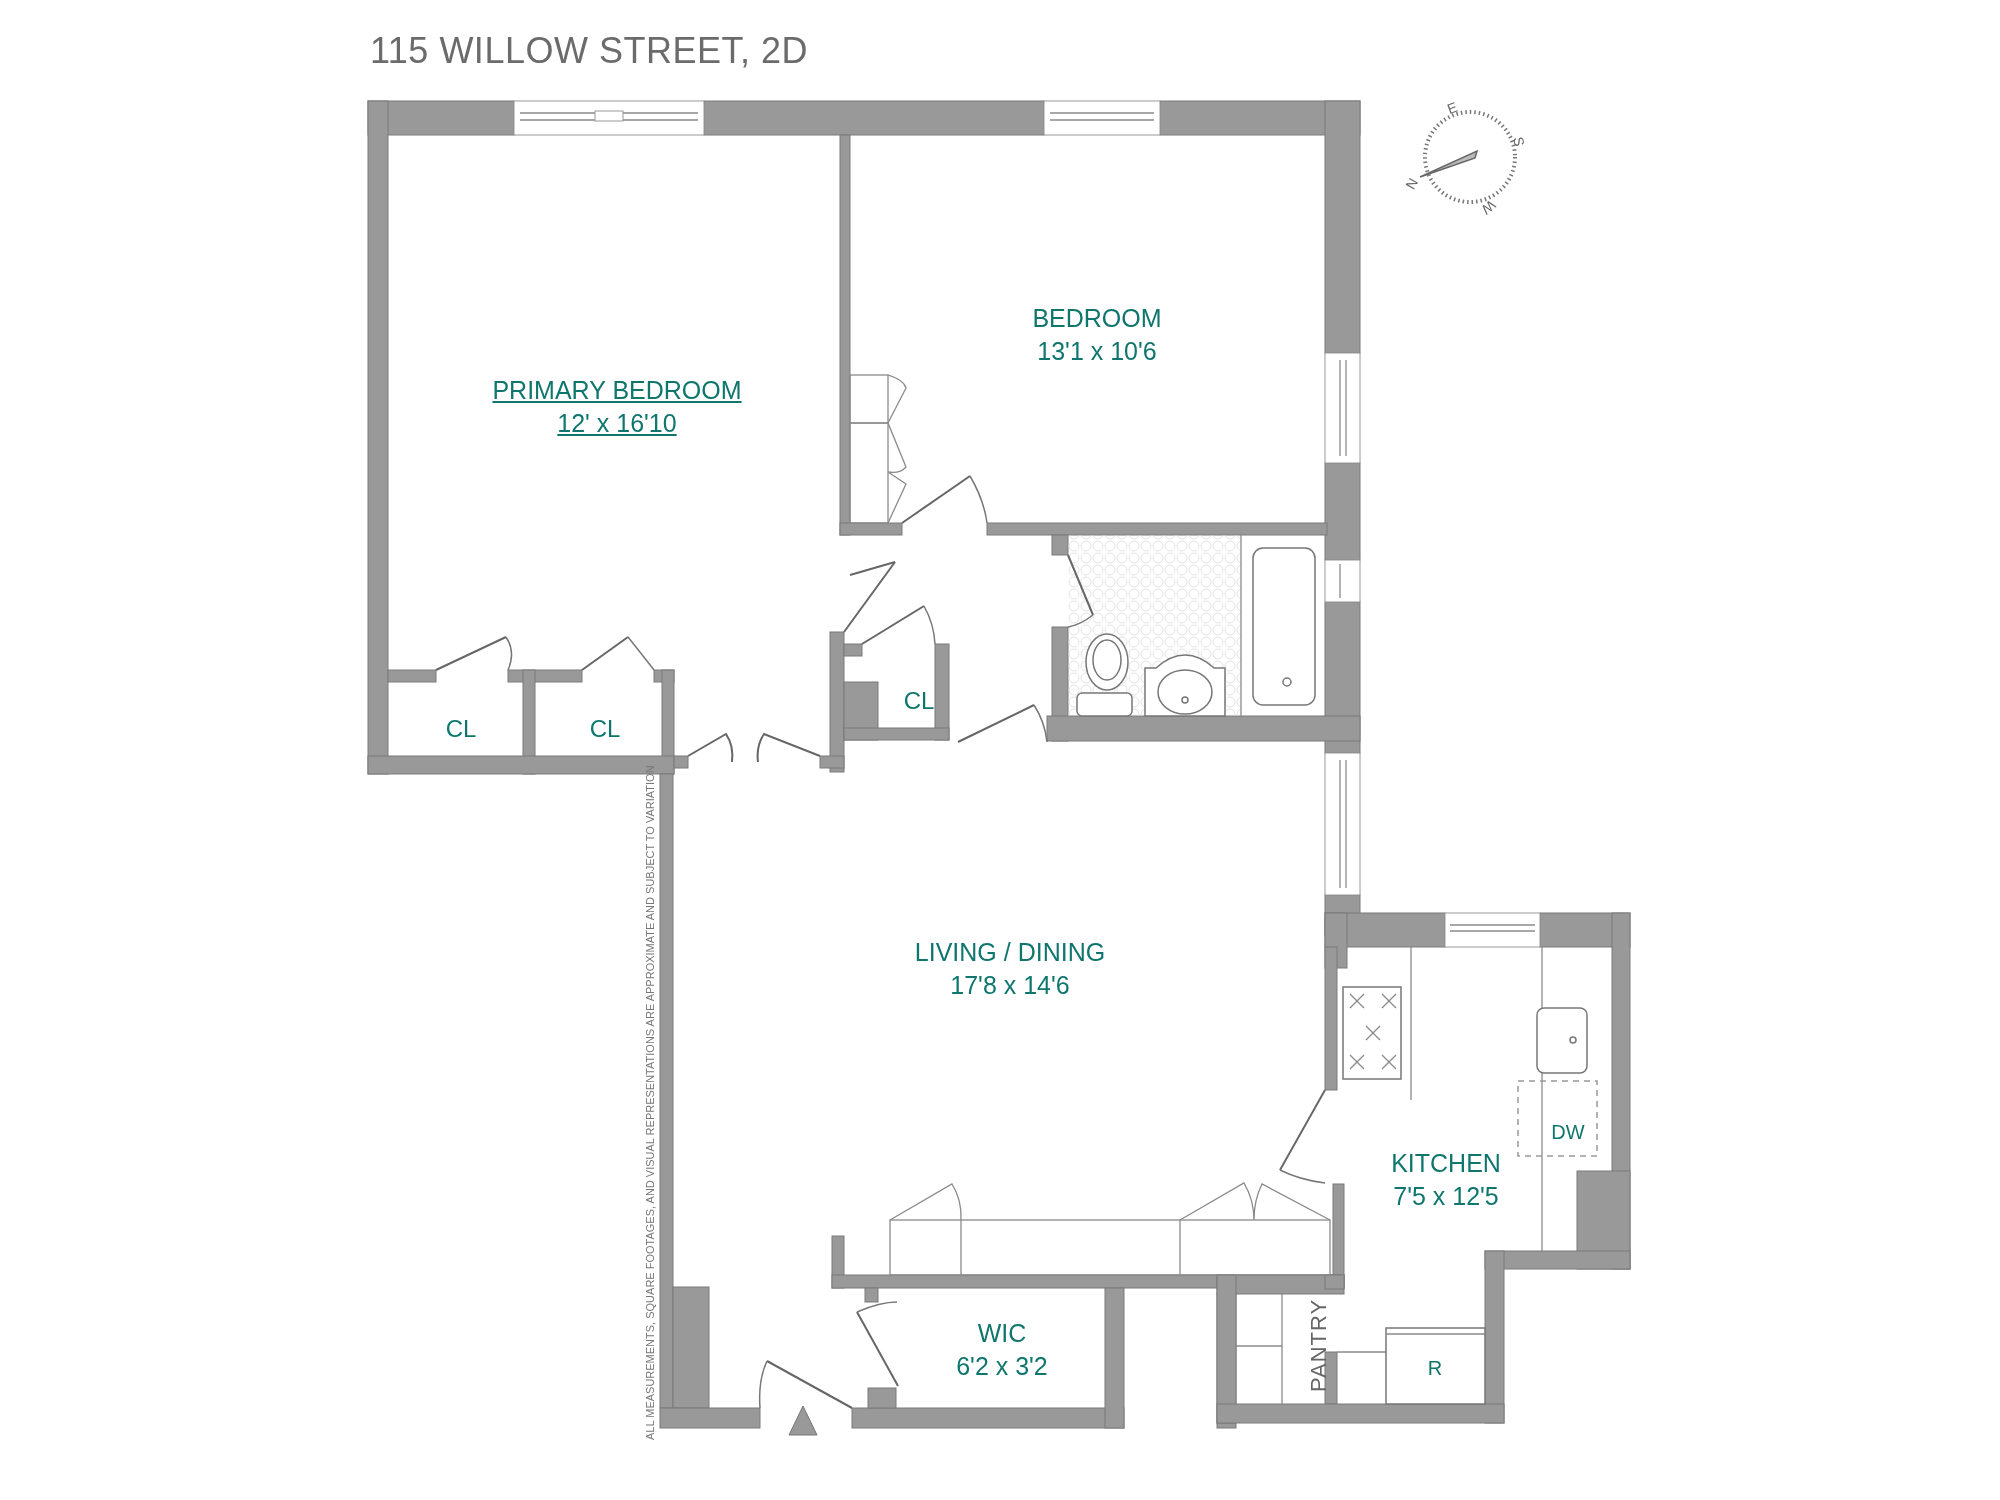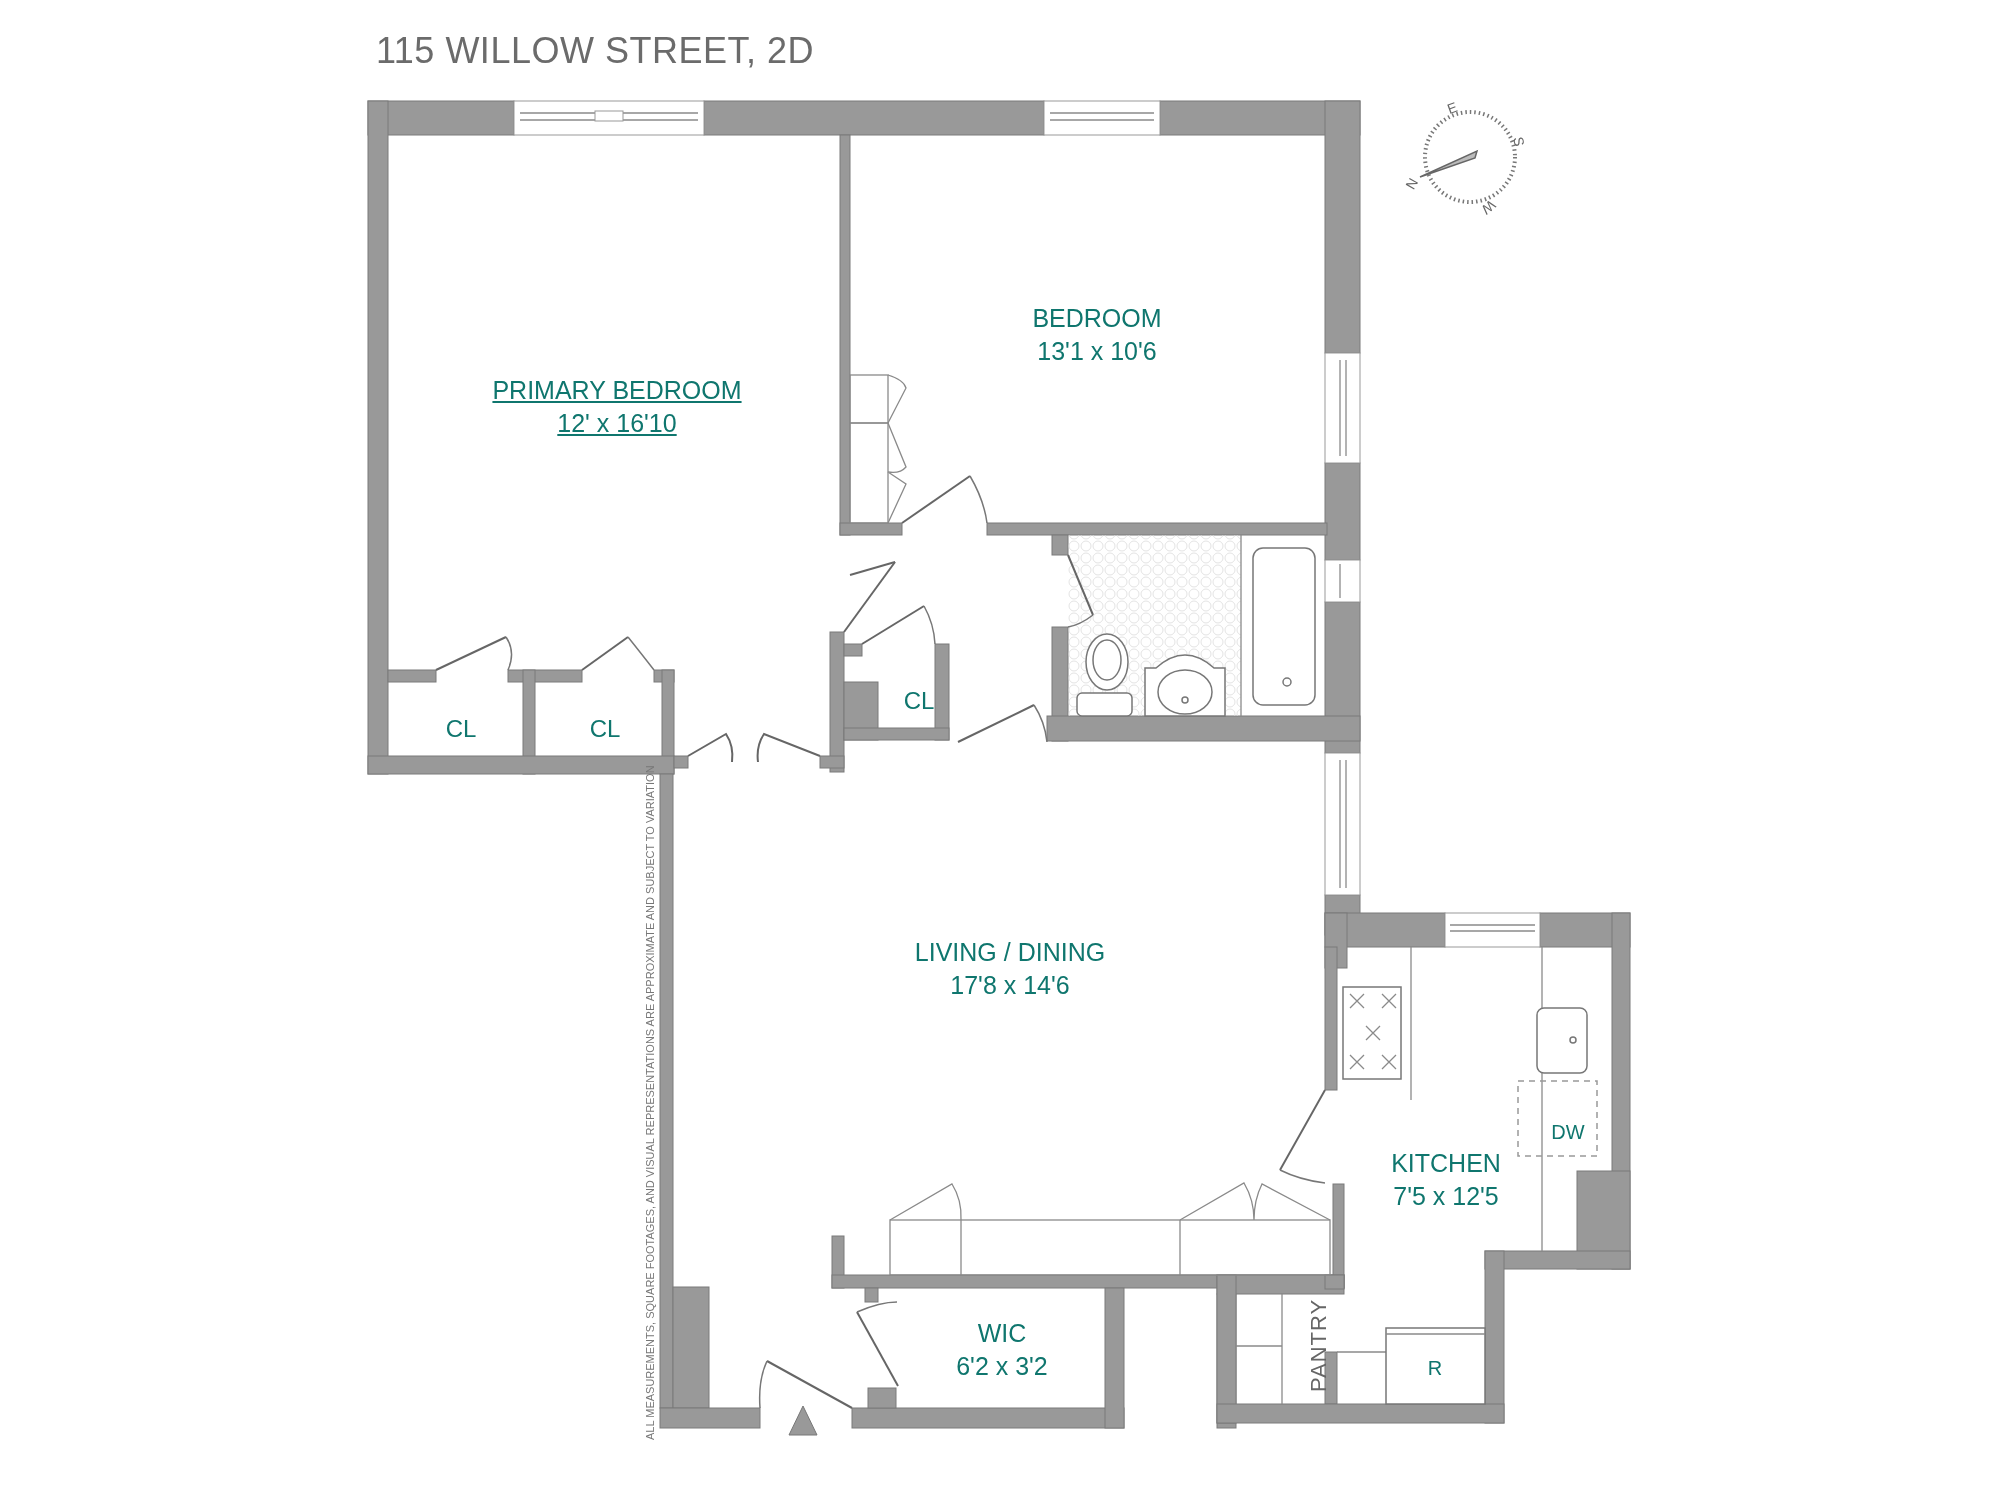--- a/index.html
+++ b/index.html
@@ -1,18 +1,18 @@
 <!DOCTYPE html>
 <html><head>
 <meta charset="utf-8">
 <style>
   html, body { margin: 0; padding: 0; background: #ffffff; }
   body { width: 2000px; height: 1500px; position: relative; overflow: hidden;
          font-family: "Liberation Sans", sans-serif; color: #666666; }
-  .title { position: absolute; left: 370px; top: 30px; font-size: 36px; color: #6b6b6b; letter-spacing: 0.5px; white-space: nowrap; margin-left: 6px; }
+  .title { position: absolute; left: 370px; top: 30px; font-size: 36px; color: #6b6b6b; letter-spacing: 0.5px; white-space: nowrap; }
   svg.plan { position: absolute; left: 0; top: 0; }
   .wall { fill: #999999; stroke: #7a7a7a; stroke-width: 1; }
   .thin { stroke: #8a8a8a; stroke-width: 1.3; fill: none; }
   .door { stroke: #666; stroke-width: 2; fill: none; }
   .arc { stroke: #777; stroke-width: 1.5; fill: none; }
   .fix { stroke: #777; stroke-width: 1.5; fill: #fff; }
   .win { fill: #fff; stroke: #999; stroke-width: 1; }
   .label { position: absolute; text-align: center; font-size: 25px; line-height: 33px; color: #0f766e; white-space: nowrap; transform: translateX(-50%); }
   .small { font-size: 24px; }
   .vtext { position: absolute; white-space: nowrap; font-size: 11px; color: #777; transform-origin: left top; transform: rotate(-90deg); }

